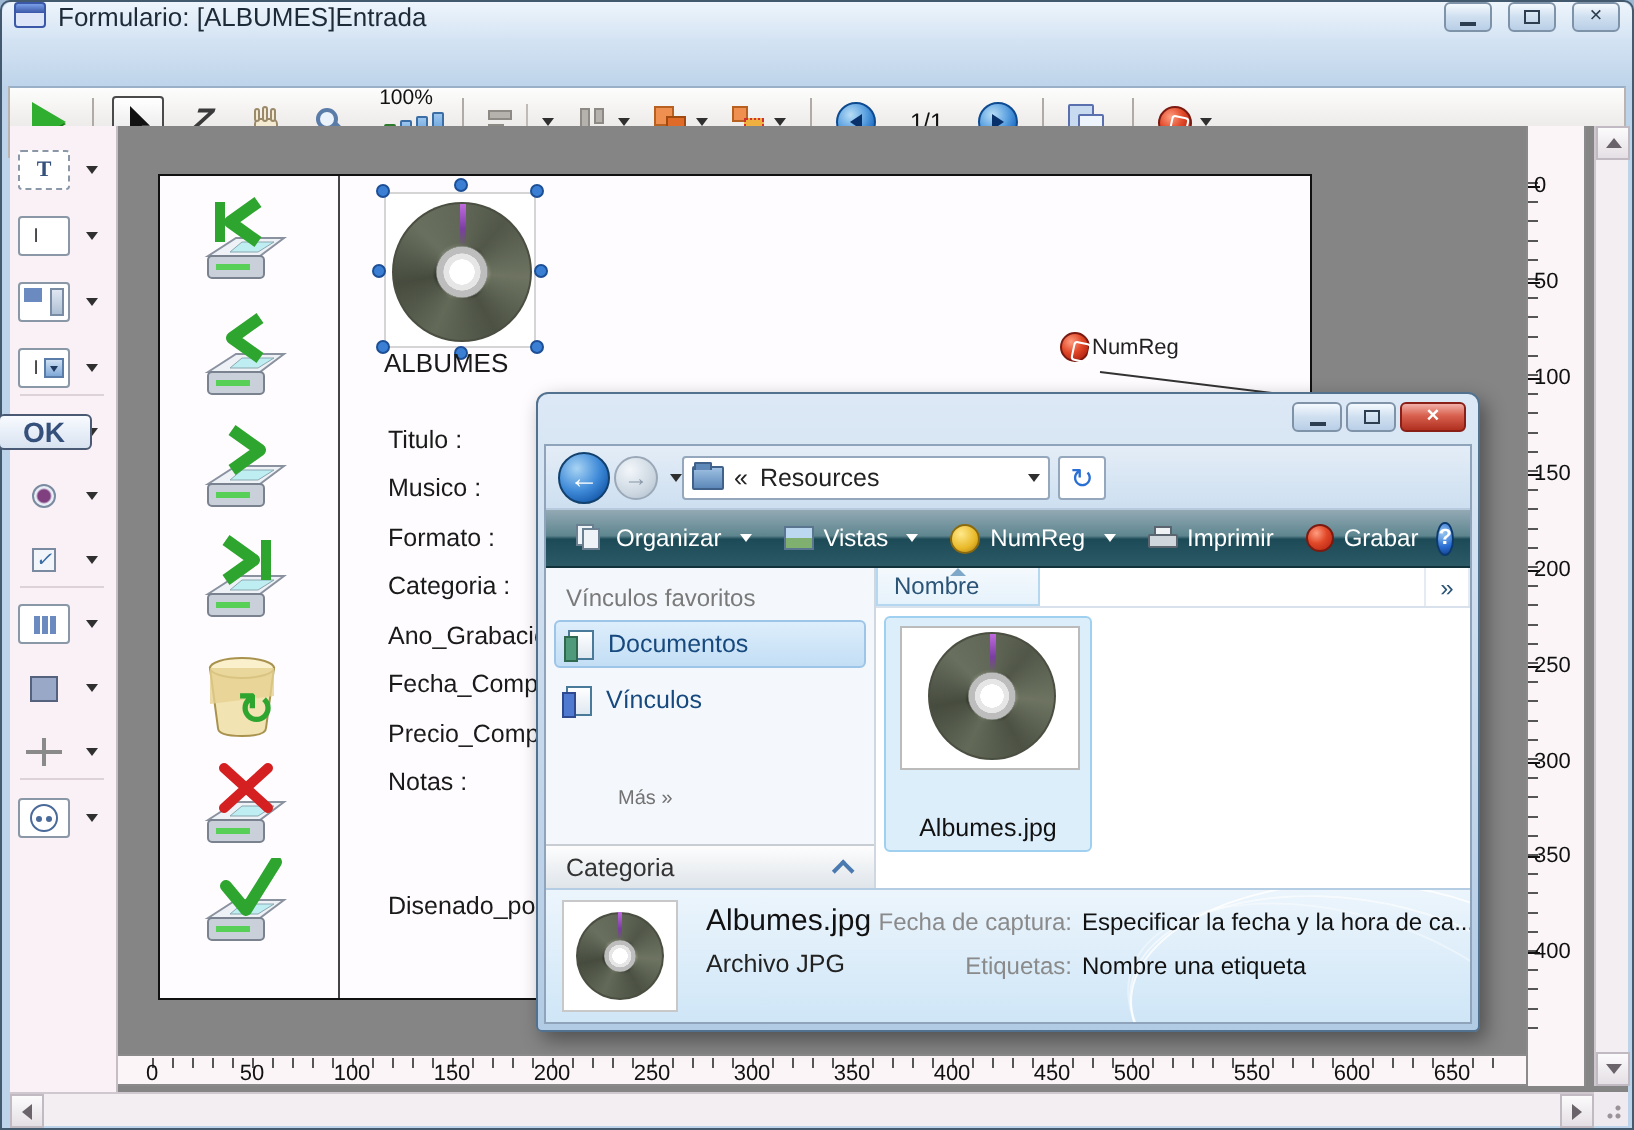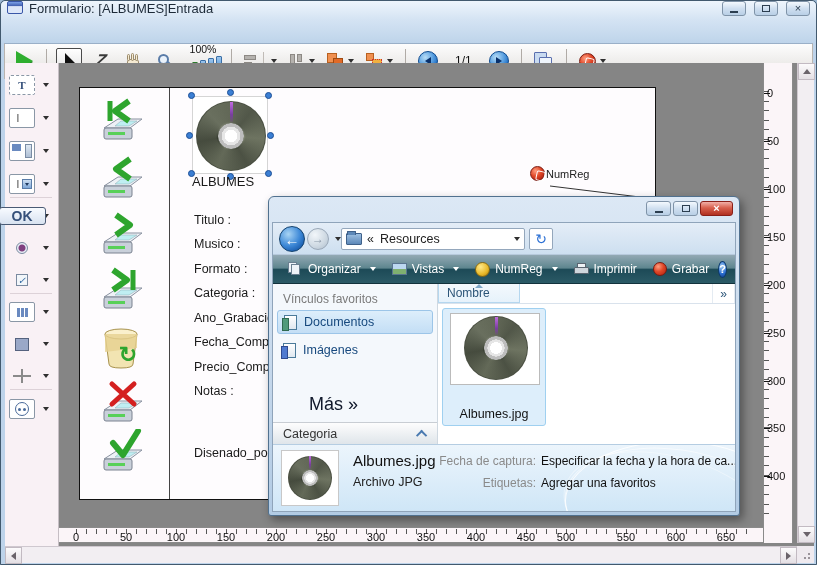--- a/index.html
+++ b/index.html
@@ -176,21 +176,21 @@
 
   .x-content{flex:1;display:flex;min-height:0}
   .x-sidebar{width:165px;background:#f4f8fc;border-right:1px solid #cfd8e0;position:relative}
   .fav-title{position:absolute;left:10px;top:8px;font-size:12px;color:#7a7a7a}
   .fav-item{position:absolute;left:4px;width:156px;height:24px;display:flex;align-items:center;gap:7px;padding:0 6px;font-size:12.5px;color:#17497e}
   .fav-item.sel{background:linear-gradient(#ddeefb,#c3def5);border:1px solid #9cc5e8;border-radius:3px}
   .doc-ic{width:13px;height:15px;background:linear-gradient(#fff,#dfe8f0);border:1px solid #4a7a9a;position:relative}
   .doc-ic::before{content:"";position:absolute;left:-3px;top:2px;width:5px;height:11px;background:#4f9a7a;border:1px solid #2f6a50}
   .doc-ic.blue::before{background:#4f7ad0;border-color:#2f4a90}
   .doc-ic.music::before{background:#4f7ad0;border-color:#2f4a90}
-  .more-link{position:absolute;left:36px;font-size:18px;color:#0f172a}
+  .more-link{position:absolute;left:36px;font-size:10px;color:#737373}
   .carpetas{position:absolute;left:0;bottom:0;width:100%;height:22px;background:linear-gradient(#fdfdfd,#dfe5ea);
     border-top:1px solid #c8cdd3;display:flex;align-items:center;padding:0 10px;font-size:12.5px;color:#333}
   .chev-up{margin-left:auto;width:8px;height:8px;border-left:2px solid #4a7ab0;border-top:2px solid #4a7ab0;transform:rotate(45deg) translateY(2px)}
 
   .x-filepane{flex:1;position:relative;background:#fff}
   .colheads{position:absolute;left:0;top:0;right:0;height:20px;display:flex;border-bottom:1px solid #d9e2ec}
   .colhead{border-right:1px solid #e4ebf2;font-size:12px;color:#2b5477;display:flex;align-items:center;padding-left:8px;position:relative}
   .colhead.first{background:linear-gradient(#f4f9fd,#e6f2fb);border:1px solid #b5d7ef;border-top:none}
   .sortarrow{position:absolute;left:50%;top:0;transform:translateX(-50%);width:0;height:0;border-left:4px solid transparent;border-right:4px solid transparent;border-bottom:4px solid #7fa8c8}
   .tile{position:absolute;width:104px;height:118px}
@@ -634,21 +634,21 @@
 
     <div class="x-content">
       <div class="x-sidebar">
         <div class="fav-title">Vínculos favoritos</div>
         <div class="fav-item sel" style="top:26px">
           <i class="doc-ic"></i>
           <span>Documentos</span>
         </div>
         <div class="fav-item" style="top:54px">
           <i class="doc-ic blue"></i>
-          <span>Imágenes</span>
+          <span>Vínculos</span>
         </div>
         <div class="more-link" style="top:110px">
           <span>Más</span>
           <span>»</span>
         </div>
         <div class="carpetas">
           <span>Categoria</span>
           <i class="chev-up"></i>
         </div>
       </div>
@@ -681,16 +681,16 @@
           <i class="s3"></i>
         </div>
       <div class="d-thumb">
         <div class="cd" style="left:6px;top:5px;width:44px;height:44px"></div>
       </div>
       <div class="d-name">Albumes.jpg</div>
       <div class="d-type">Archivo JPG</div>
       <div class="d-lab" style="left:153px;top:9px">Fecha de captura:</div>
       <div class="d-val" style="top:9px">Especificar la fecha y la hora de ca...</div>
       <div class="d-lab" style="left:153px;top:31px">Etiquetas:</div>
-      <div class="d-val" style="top:31px">Agregar una favoritos</div>
+      <div class="d-val" style="top:31px">Nombre una etiqueta</div>
     </div>
   </div>
 </div>
 
 </body></html>

